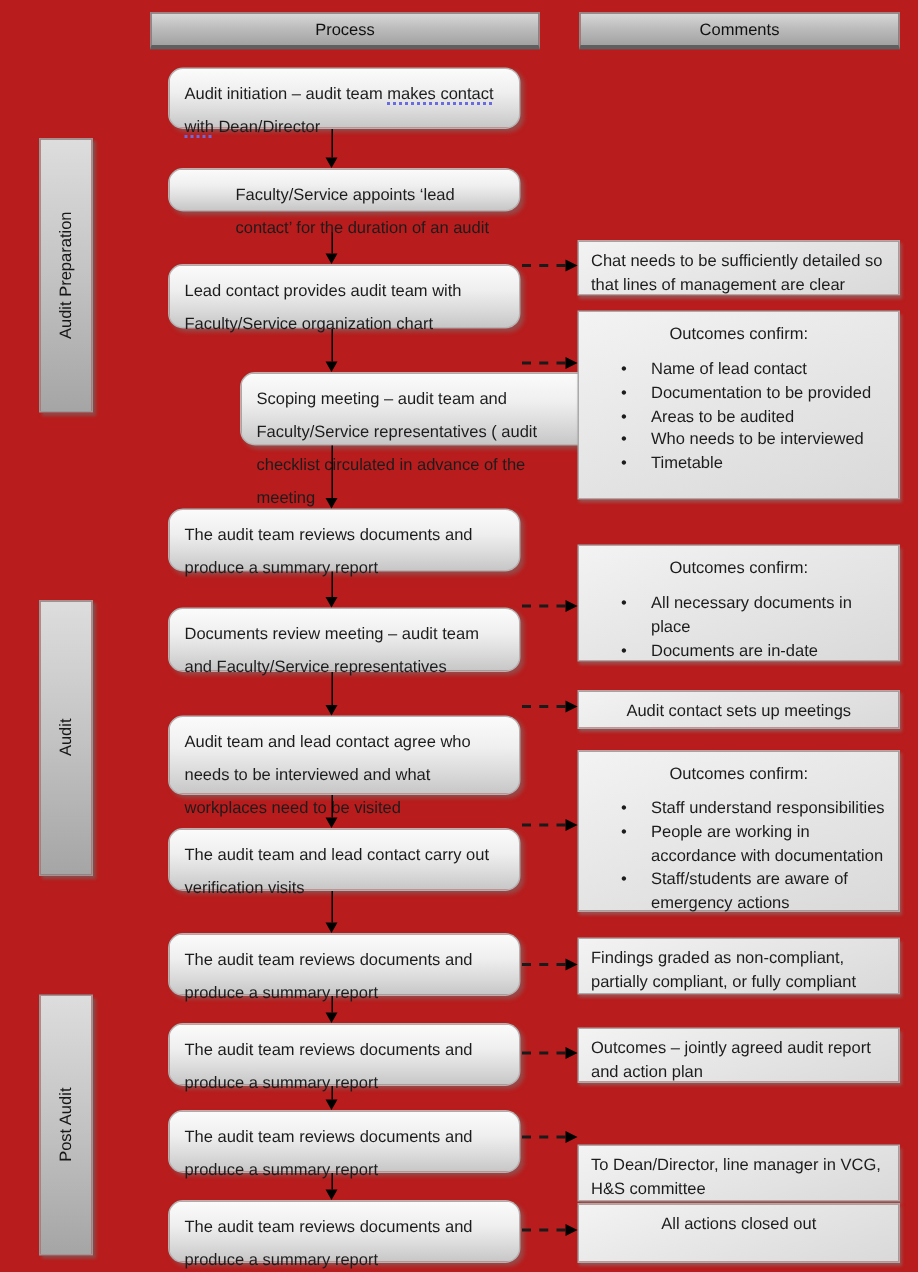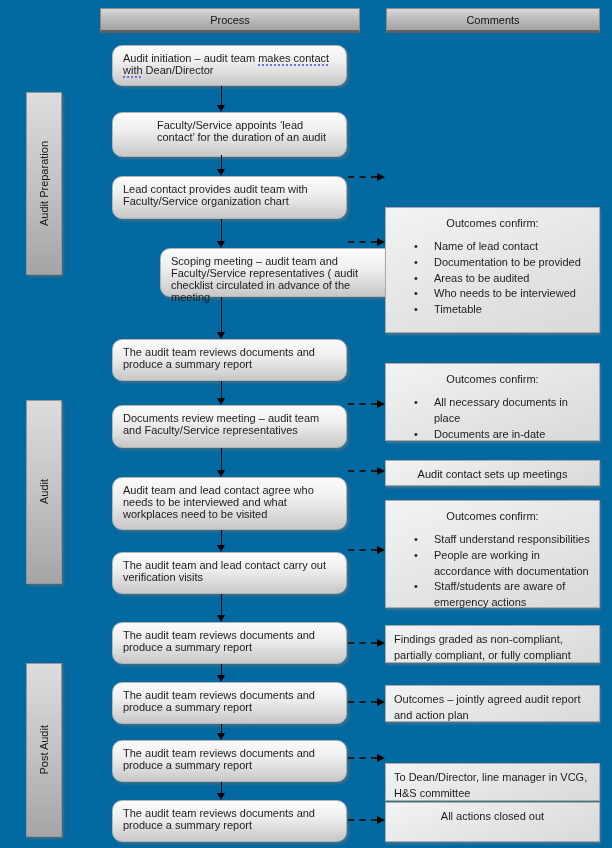--- a/index.html
+++ b/index.html
@@ -1,16 +1,16 @@
 <!DOCTYPE html>
 <html><head>
 <meta charset="utf-8">
 <style>
   html,body{margin:0;padding:0;background:#ffffff;}
-  .page{position:relative;width:612px;height:848px;background:#0369a1;
+  .page{position:relative;width:612px;height:848px;background:#b91c1c;
         font-family:"Liberation Sans",sans-serif;color:#1c1c1c;overflow:hidden;}
 
   
   .hdr{position:absolute;height:21px;
        background:linear-gradient(180deg,#d8d8d8 0%,#bdbdbd 45%,#a2a2a2 100%);
        border:1px solid #8a8a8a;border-bottom:3px solid #5f5f5f;
        display:flex;align-items:center;justify-content:center;
        font-size:11px;color:#111;}
 
   
@@ -19,21 +19,21 @@
          border:1px solid #979797;box-shadow:2px 2px 2px rgba(110,110,110,.55);
          display:flex;align-items:center;justify-content:center;}
   .phase span{writing-mode:vertical-rl;transform:rotate(180deg);
               font-size:11px;white-space:nowrap;color:#161616;}
 
   
   .pbox{position:absolute;left:112px;width:235px;box-sizing:border-box;
         border:1px solid #b3b3b3;border-radius:10px;
         background:linear-gradient(180deg,#fbfbfb 0%,#efefef 40%,#dcdcdc 70%,#c7c7c7 100%);
         box-shadow:2px 2px 3px rgba(120,120,120,.5);
-        padding:6px 12px 0 10px;font-size:11px;line-height:12px;color:#1c1c1c;}
+        padding:6px 12px 0 10px;font-size:11px;line-height:22px;color:#1c1c1c;}
   .squiggle{text-decoration:underline dotted #6b6be0 1.5px;text-underline-offset:2px;}
 
   
   .cbox{position:absolute;left:385px;width:215px;box-sizing:border-box;
         border:1px solid #aaaaaa;
         background:linear-gradient(160deg,#f3f3f3 0%,#e7e7e7 45%,#d9d9d9 100%);
         box-shadow:1px 2px 2px rgba(130,130,130,.5);
         padding:5px 8px 0 8px;font-size:11px;line-height:16px;color:#1c1c1c;}
   .cbox.center{text-align:center;}
   .ctitle{text-align:center;margin:2px 0 8px 0;}
@@ -71,21 +71,21 @@
   <div class="phase" style="top:400px;height:182px;">
     <span>Audit</span>
   </div>
   <div class="phase" style="top:663px;height:172px;">
     <span>Post Audit</span>
   </div>
 
   <div class="pbox" style="top:45px;height:41px;">
     <span>Audit initiation – audit team </span><span class="squiggle">makes contact with</span><span> Dean/Director</span>
   </div>
-  <div class="pbox" style="top:112px;height:45px;padding-left:44px;">
+  <div class="pbox" style="top:112px;height:29px;padding-left:44px;">
     <span>Faculty/Service appoints ‘lead contact’ for the duration of an audit</span>
   </div>
   <div class="pbox" style="top:176px;height:43px;">
     <span>Lead contact provides audit team with Faculty/Service organization chart</span>
   </div>
   <div class="pbox" style="top:248px;height:49px;margin-left:48px;">
     <span>Scoping meeting – audit team and Faculty/Service representatives ( audit checklist circulated in advance of the meeting</span>
   </div>
   <div class="pbox" style="top:339px;height:42px;">
     <span>The audit team reviews documents and produce a summary report</span>
@@ -105,20 +105,23 @@
   <div class="pbox" style="top:682px;height:42px;">
     <span>The audit team reviews documents and produce a summary report</span>
   </div>
   <div class="pbox" style="top:740px;height:42px;">
     <span>The audit team reviews documents and produce a summary report</span>
   </div>
   <div class="pbox" style="top:800px;height:42px;">
     <span>The audit team reviews documents and produce a summary report</span>
   </div>
 
+  <div class="cbox" style="top:160px;height:37px;">
+    <span>Chat needs to be sufficiently detailed so that lines of management are clear</span>
+  </div>
 
   <div class="cbox" style="top:207px;height:126px;">
     <div class="ctitle">Outcomes confirm:</div>
     <ul>
       <li>Name of lead contact</li>
       <li>Documentation to be provided</li>
       <li>Areas to be audited</li>
       <li>Who needs to be interviewed</li>
       <li>Timetable</li>
     </ul>

